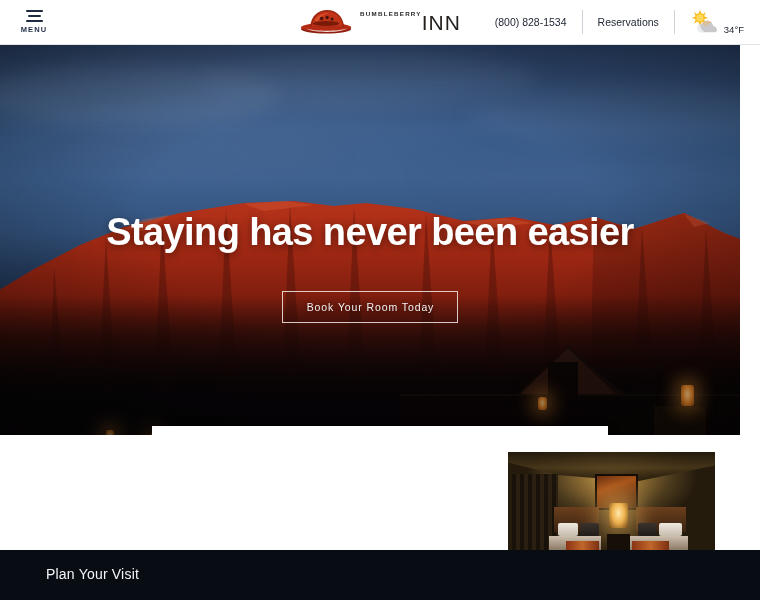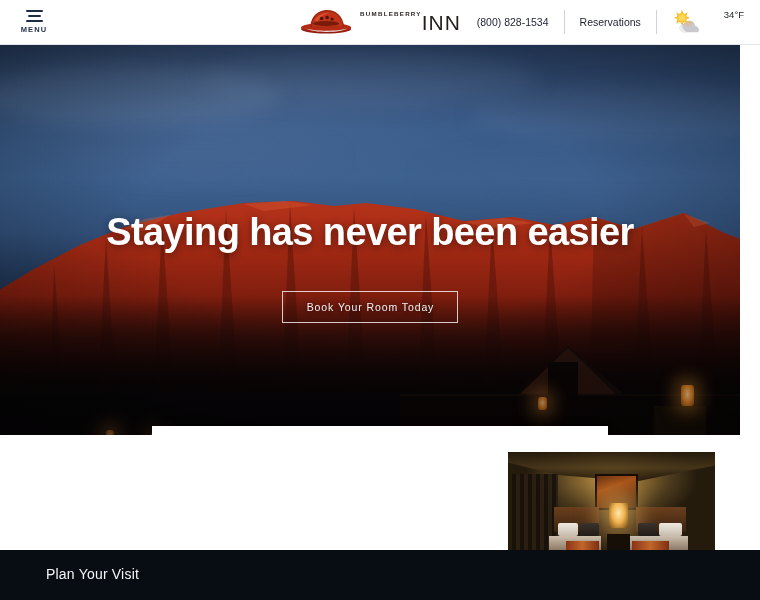--- a/index.html
+++ b/index.html
@@ -55,21 +55,21 @@
     height:30px; padding-right:14px;
   }
   .hr-item{
     display:flex; align-items:center; height:26px;
     padding:0 15px; font-size:10.5px; color:#1c2230;
     white-space:nowrap;
   }
   .hr-div{ width:1px; height:24px; background:#cfd3d9; }
   .hr-link{ cursor:pointer; }
   .weather{
-    display:flex; align-items:flex-start; gap:23px;
+    display:flex; align-items:flex-end; gap:5px;
     padding-left:14px; padding-right:2px; cursor:pointer;
   }
   .weather svg{ width:30px; height:26px; display:block;}
   .temp{ font-size:9.5px; color:#1c2230; font-weight:400;}
 
   
   .hero{
     position:relative;
     width:740px; height:390px;
     overflow:hidden;

